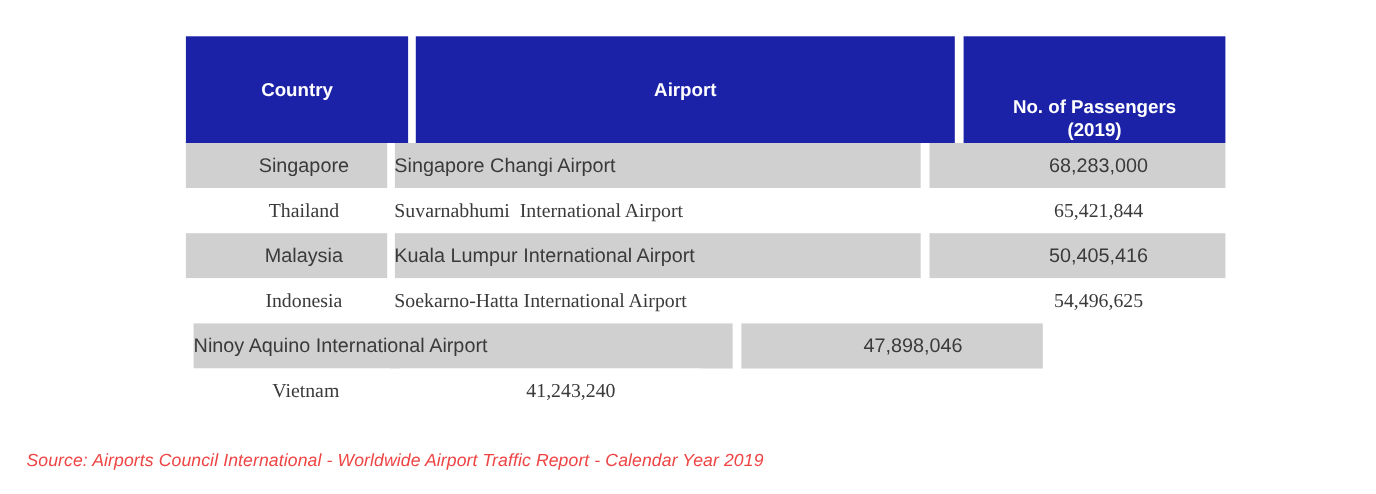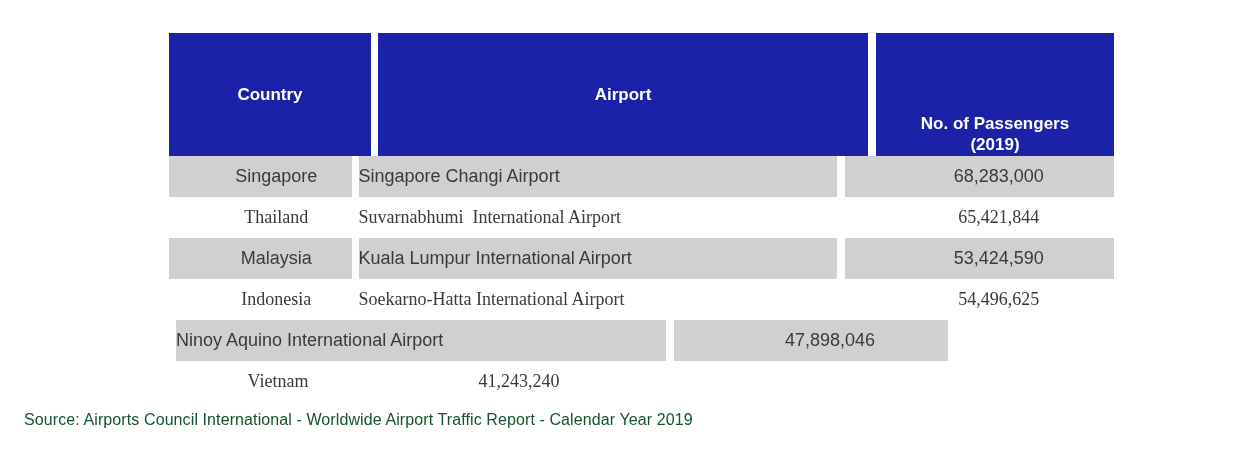--- a/index.html
+++ b/index.html
@@ -13,21 +13,21 @@
   #table-wrap{
     position:absolute;
     left:169px; top:33px;
     width:945px;
   }
   .row{
     display:flex;
     width:945px;
   }
   
-  .head-row{height:123px;}
+  .head-row{height:97px;}
   .head-cell{
     background:#1C22A8;
     color:#ffffff;
     font-weight:bold;
     font-size:17px;
     display:flex;
     align-items:center;
     justify-content:center;
     text-align:center;
     line-height:1.28;
@@ -53,21 +53,22 @@
   .cell.c-pax{width:274px;margin-left:8px;justify-content:center;padding-left:38px;}
 
   .shaded .cell{background:#d0d0d0;}
   .plain .cell{background:#ffffff;font-family:Liberation Serif, serif;}
 
   
   #source-note{
     position:absolute;
     left:24px; top:411px;
     font-size:16px;
-    color:#14532d;
+    font-style:italic;
+    color:#ef4444;
     letter-spacing:.1px;
     white-space:nowrap;
   }
 </style>
 </head>
 <body>
 
 <div id="table-wrap">
 
   <div class="row head-row">
@@ -93,21 +94,21 @@
 
   <div class="row body-row plain">
     <div class="cell c-country">Thailand</div>
     <div class="cell c-airport">Suvarnabhumi  International Airport</div>
     <div class="cell c-pax">65,421,844</div>
   </div>
 
   <div class="row body-row shaded">
     <div class="cell c-country">Malaysia</div>
     <div class="cell c-airport">Kuala Lumpur International Airport</div>
-    <div class="cell c-pax">53,424,590</div>
+    <div class="cell c-pax">50,405,416</div>
   </div>
 
   <div class="row body-row plain">
     <div class="cell c-country">Indonesia</div>
     <div class="cell c-airport">Soekarno-Hatta International Airport</div>
     <div class="cell c-pax">54,496,625</div>
   </div>
 
   <div class="row body-row shaded">
     <div class="cell c-airport">Ninoy Aquino International Airport</div>

